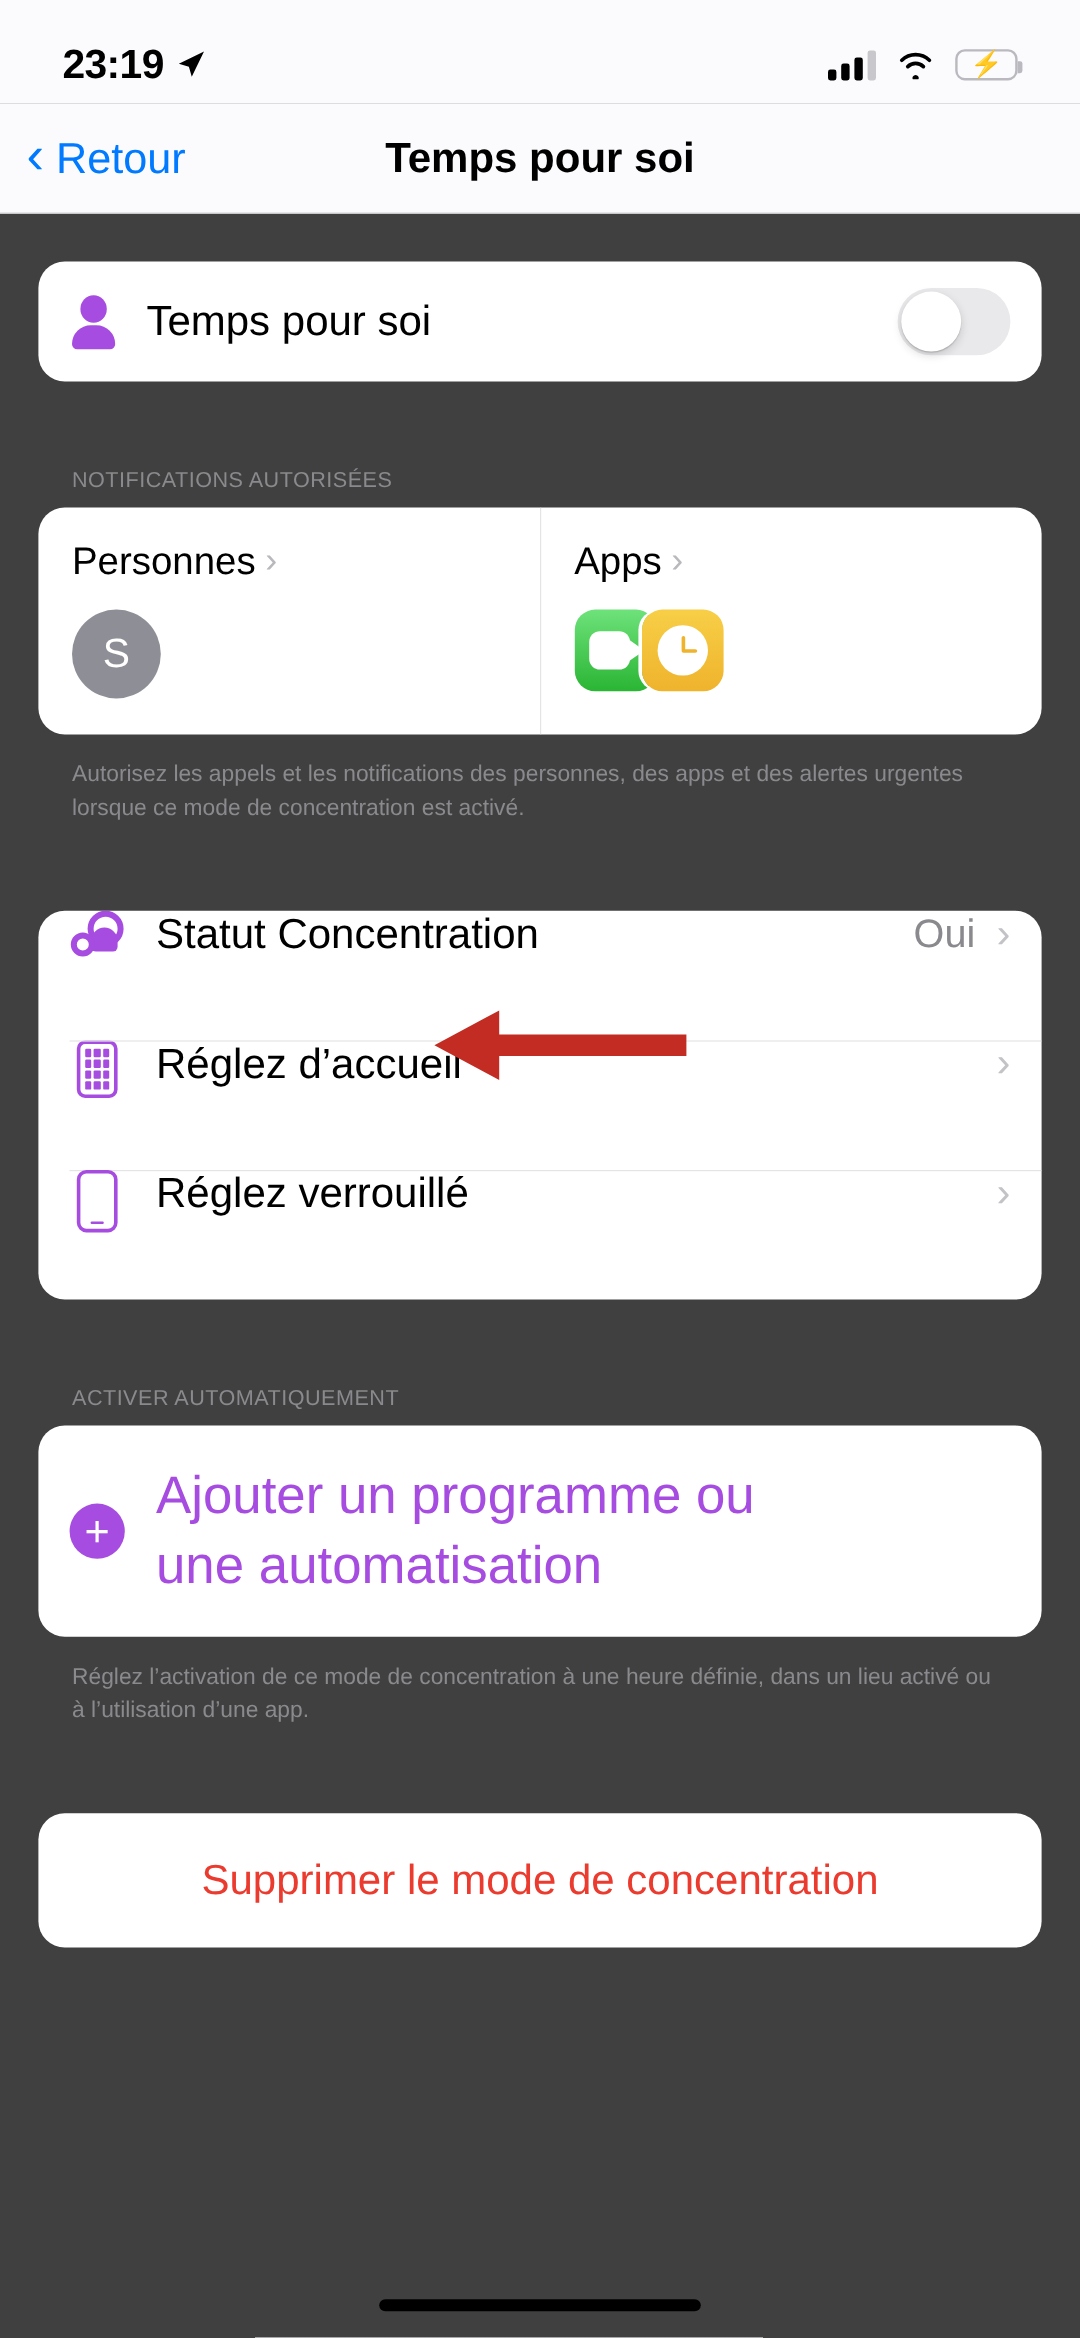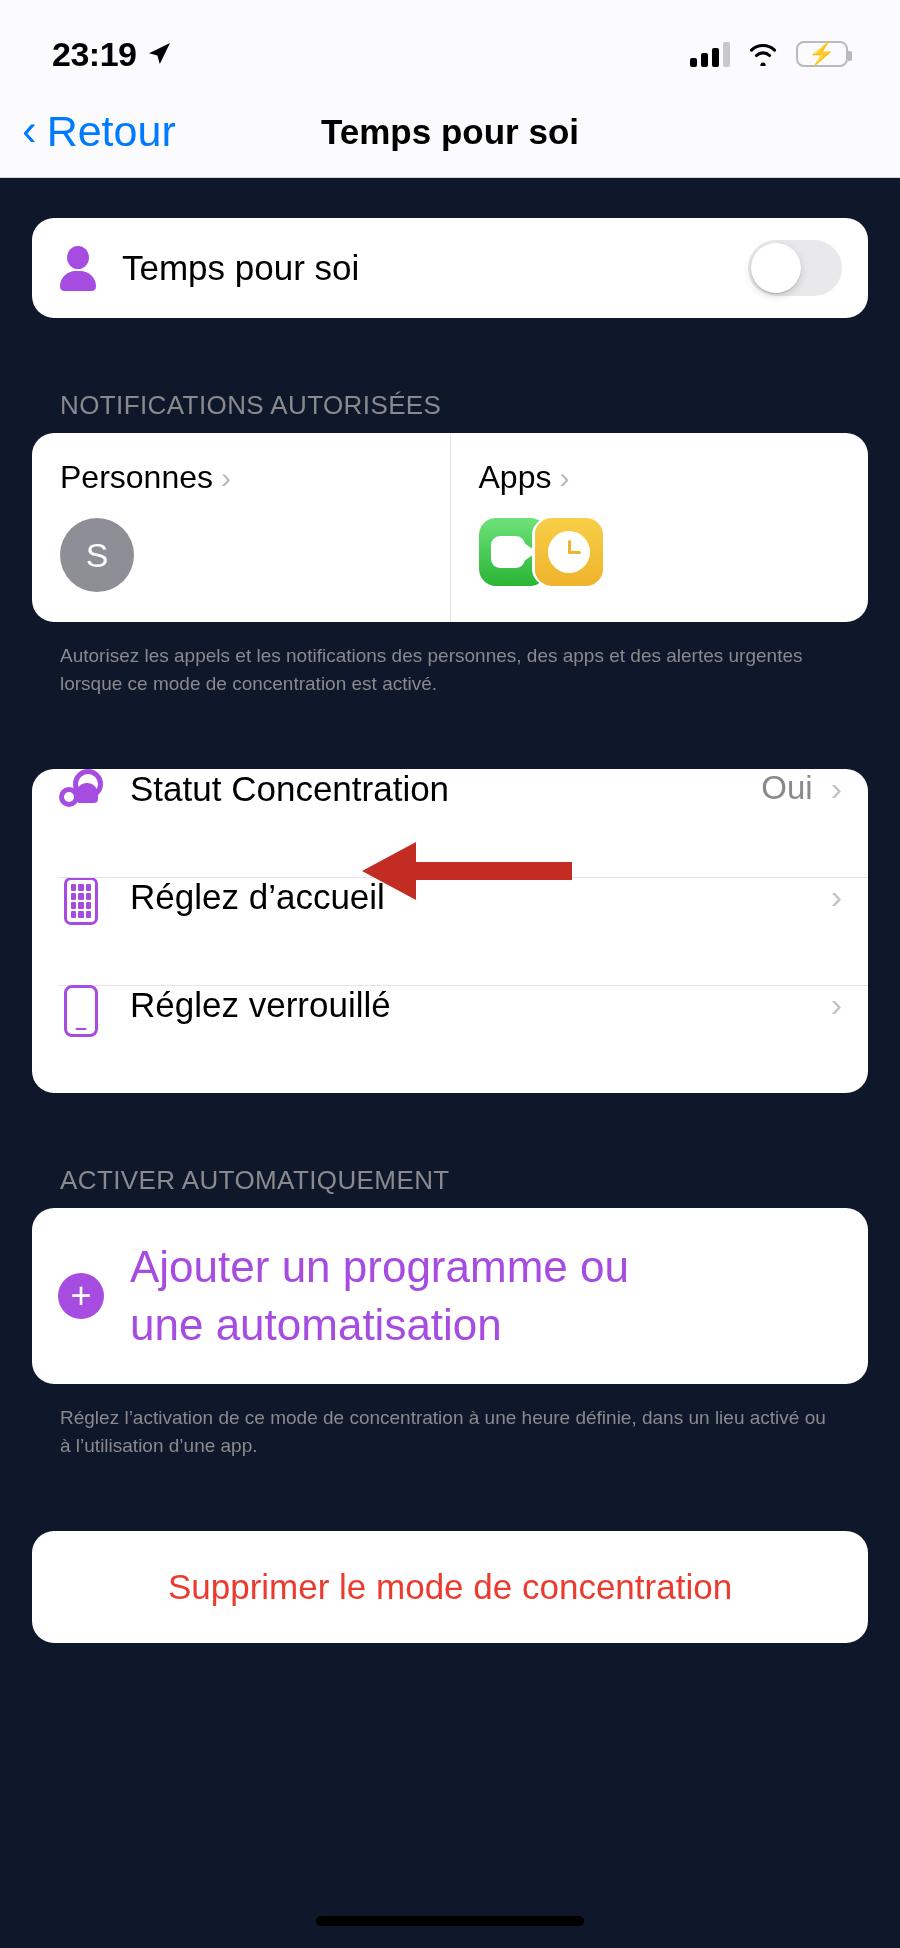--- a/index.html
+++ b/index.html
@@ -2,21 +2,21 @@
 <html><head>
 <meta charset="utf-8">
 <style>
   * { box-sizing: border-box; margin: 0; padding: 0; }
   html, body {
     width: 900px; height: 1948px;
     font-family: "Liberation Sans", sans-serif;
     background: #f2f2f7;
     -webkit-font-smoothing: antialiased;
   }
-  .phone { position: relative; width: 900px; height: 1948px; background: #0f172a; overflow: hidden; }
+  .phone { position: relative; width: 900px; height: 1948px; background: #404040; overflow: hidden; }
 
   
   .statusbar {
     position: relative; height: 86px; background: #fbfbfd;
     display: flex; align-items: center; justify-content: space-between;
     padding: 22px 52px 0 52px;
   }
   .sb-left { display: flex; align-items: center; gap: 10px; }
   .sb-time { font-size: 34px; font-weight: 700; color: #000; letter-spacing: -0.5px; }
   .sb-right { display: flex; align-items: center; gap: 17px; }
@@ -46,35 +46,35 @@
   .navbar {
     position: relative; height: 92px; background: #fbfbfd;
     border-bottom: 1px solid #d8d8dc;
     display: flex; align-items: center;
   }
   .nav-back {
     display: flex; align-items: center; gap: 10px;
     padding-left: 22px; color: #007aff; cursor: pointer;
   }
   .nav-back .chev { font-size: 44px; font-weight: 400; line-height: 1; margin-top: -4px; }
-  .nav-back .lbl { font-size: 43px; }
+  .nav-back .lbl { font-size: 36px; }
   .nav-title {
     position: absolute; left: 0; right: 0; text-align: center;
     font-size: 35px; font-weight: 700; color: #000; pointer-events: none;
   }
 
   
   .content { padding: 0 32px; }
 
   .card {
     background: #fff; border-radius: 22px; overflow: hidden;
   }
 
   .section-header {
-    font-size: 26px; color: #8a8a8e; letter-spacing: 0.4px;
+    font-size: 18px; color: #8a8a8e; letter-spacing: 0.4px;
     padding: 0 28px 12px 28px; text-transform: uppercase;
   }
   .section-footer {
     font-size: 19px; color: #8a8a8e; line-height: 1.45;
     padding: 20px 28px 0 28px;
   }
 
   
   .row-toggle {
     display: flex; align-items: center; height: 100px; padding: 0 26px;

